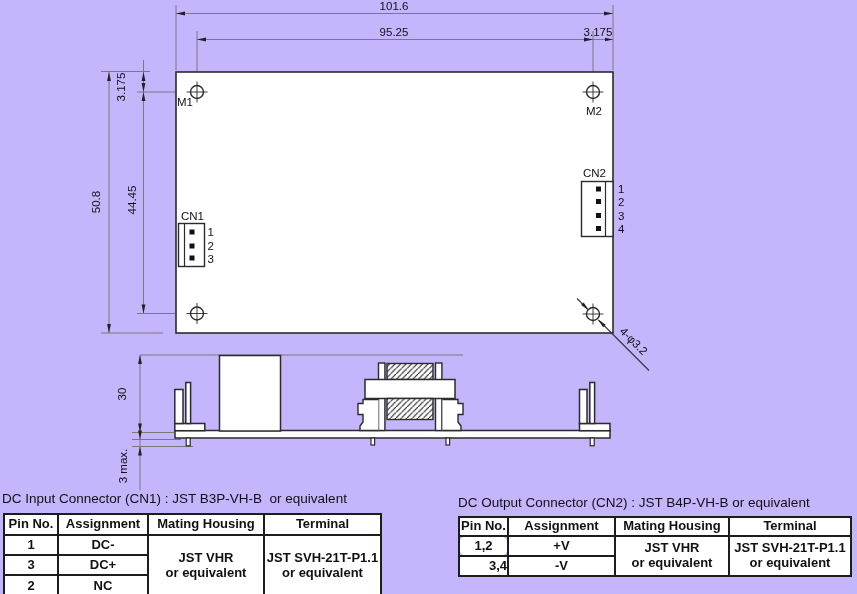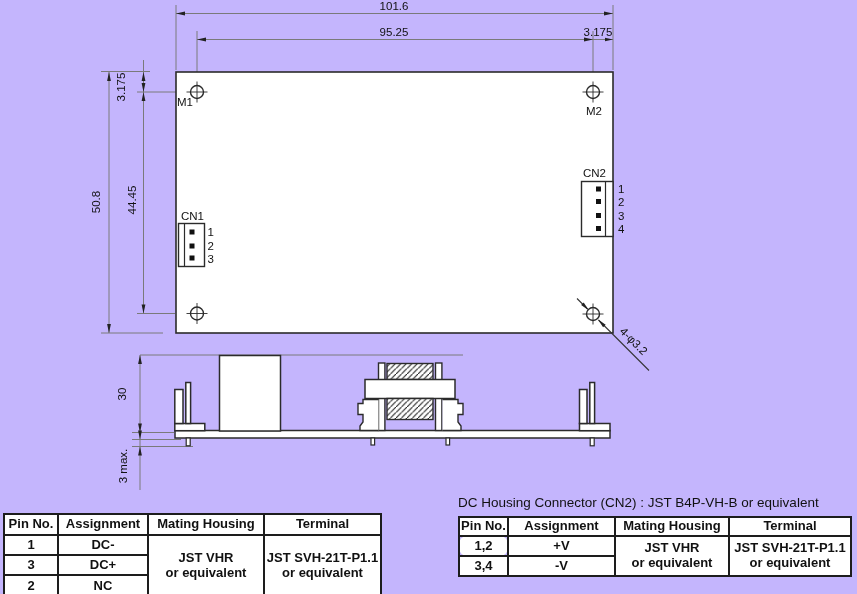--- a/index.html
+++ b/index.html
@@ -179,20 +179,21 @@
     </g>
 
     <g fill="#fff" stroke="#2b2b2b" stroke-width="1.5">
       <rect x="579.5" y="423.5" width="30.5" height="7.2"></rect>
       <rect x="579.5" y="389.5" width="7.5" height="34"></rect>
       <rect x="589.8" y="382.5" width="4.8" height="41"></rect>
     </g>
   </g>
 </svg>
 
+  <div class="tbl-title" style="left:2px;top:491px;">DC Input Connector (CN1) : JST B3P-VH-B  or equivalent</div>
 
   <table class="spec" style="left:3px;top:513px;">
     <tbody>
         <tr>
       <td style="width:52px;height:19px;">Pin No.</td>
       <td style="width:88px;">Assignment</td>
       <td style="width:114px;">Mating Housing</td>
       <td style="width:115px;">Terminal</td>
     </tr>
     <tr>
@@ -211,21 +212,21 @@
       <td style="height:18px;">3</td>
       <td>DC+</td>
     </tr>
     <tr>
       <td style="height:20px;">2</td>
       <td>NC</td>
     </tr>
   </tbody>
     </table>
 
-  <div class="tbl-title" style="left:458px;top:495px;">DC Housing Connector (CN2) : JST B4P-VH-B or equivalent</div>
+  <div class="tbl-title" style="left:458px;top:495px;">DC Output Connector (CN2) : JST B4P-VH-B or equivalent</div>
 
   <table class="spec" style="left:458px;top:516px;">
     <tbody>
         <tr>
       <td style="width:47px;height:17px;">Pin No.</td>
       <td style="width:105px;">Assignment</td>
       <td style="width:112px;">Mating Housing</td>
       <td style="width:120px;">Terminal</td>
     </tr>
     <tr>
@@ -234,19 +235,19 @@
       <td rowspan="2">
         <div>JST VHR</div>
         <div>or equivalent</div>
       </td>
       <td rowspan="2">
         <div>JST SVH-21T-P1.1</div>
         <div>or equivalent</div>
       </td>
     </tr>
     <tr>
-      <td style="height:18px;">3,4</td>
+      <td style="height:18px;text-align:right;">3,4</td>
       <td>-V</td>
     </tr>
   </tbody>
     </table>
 
 </div>
 
 </body></html>

